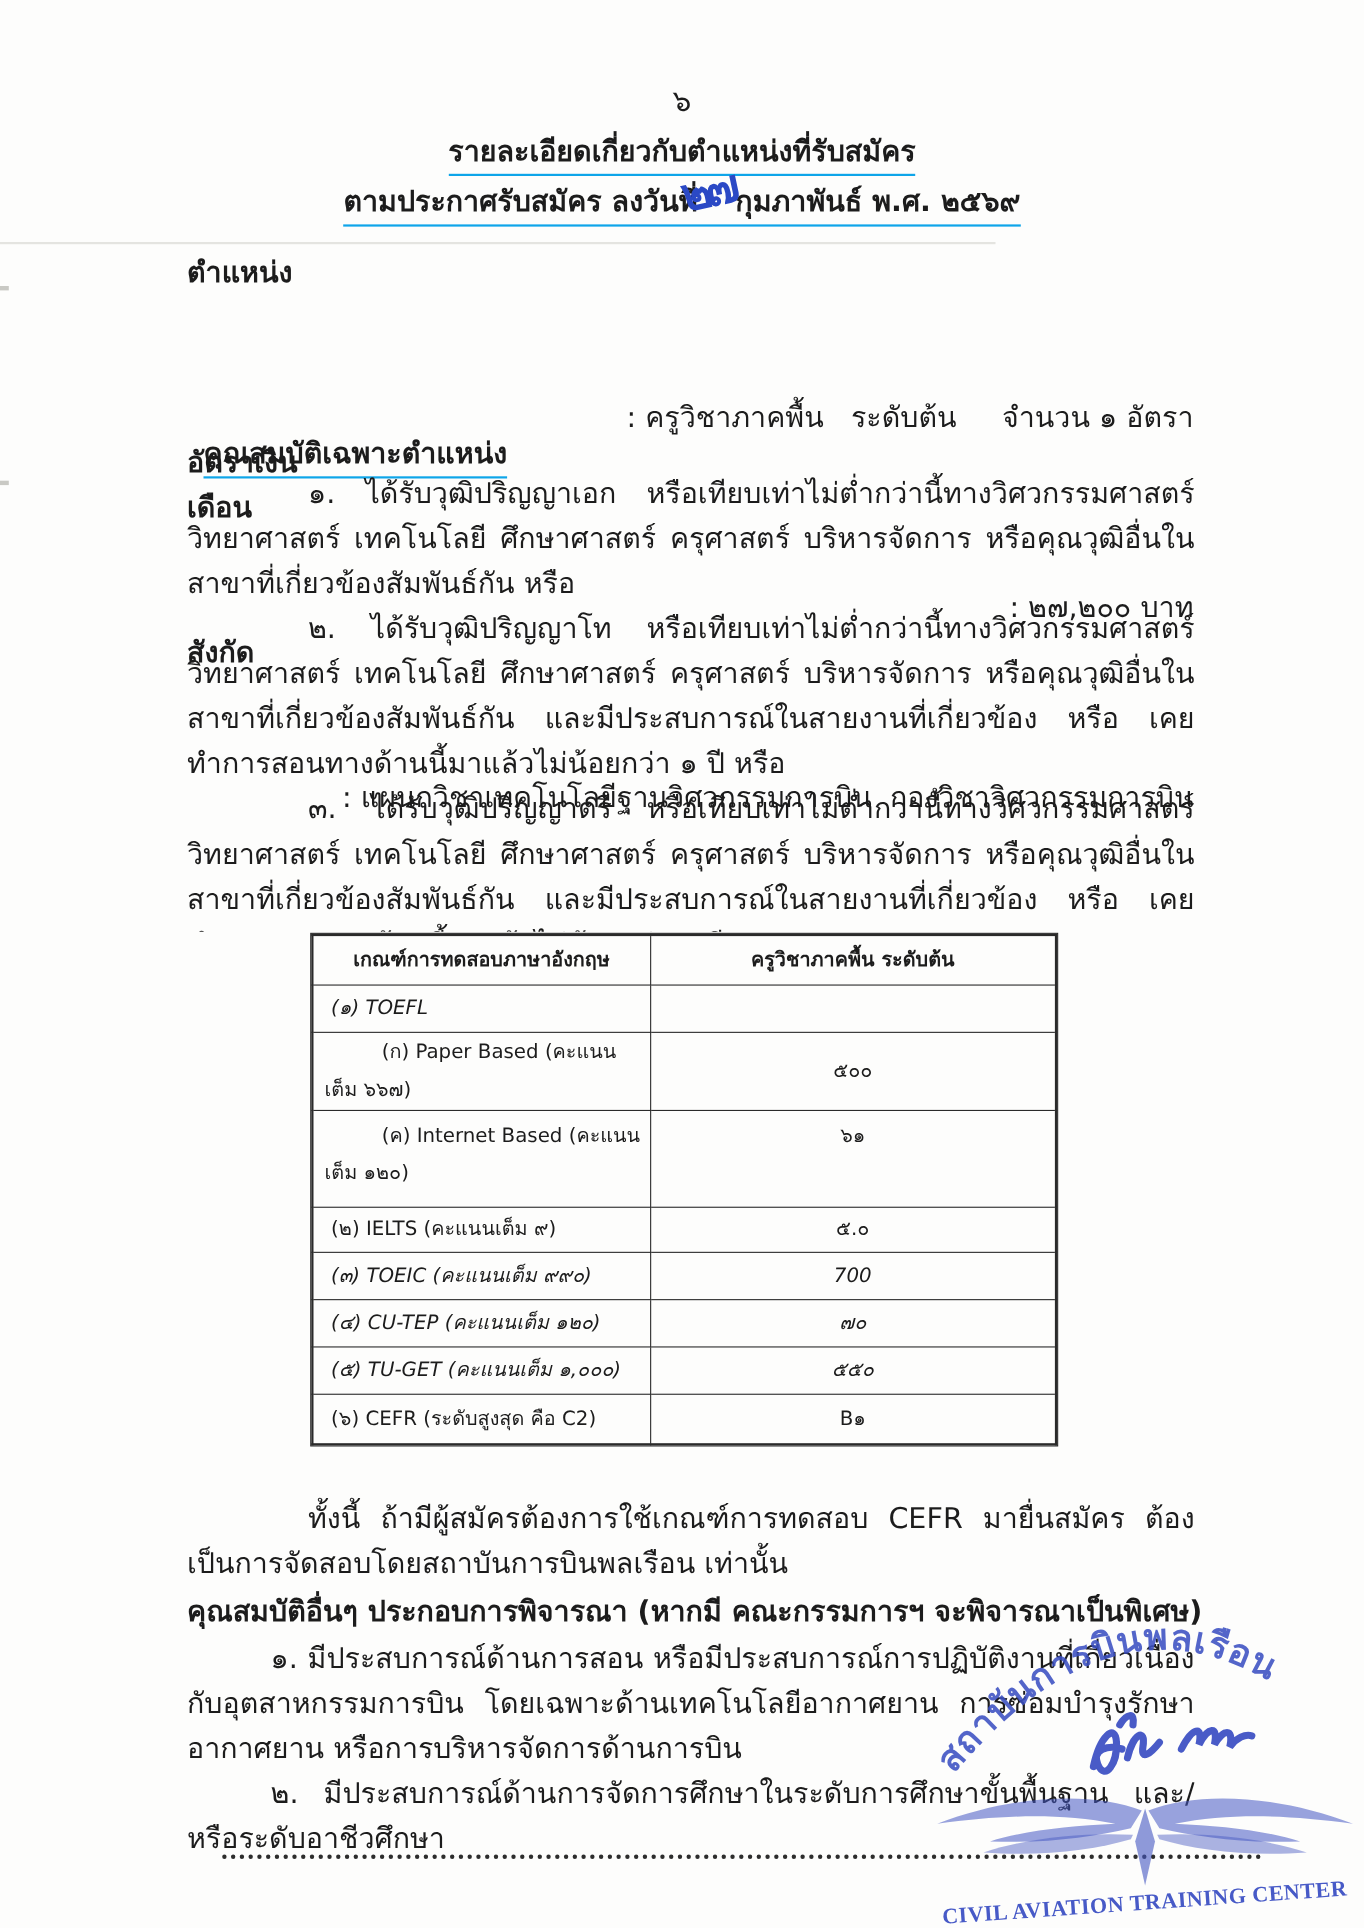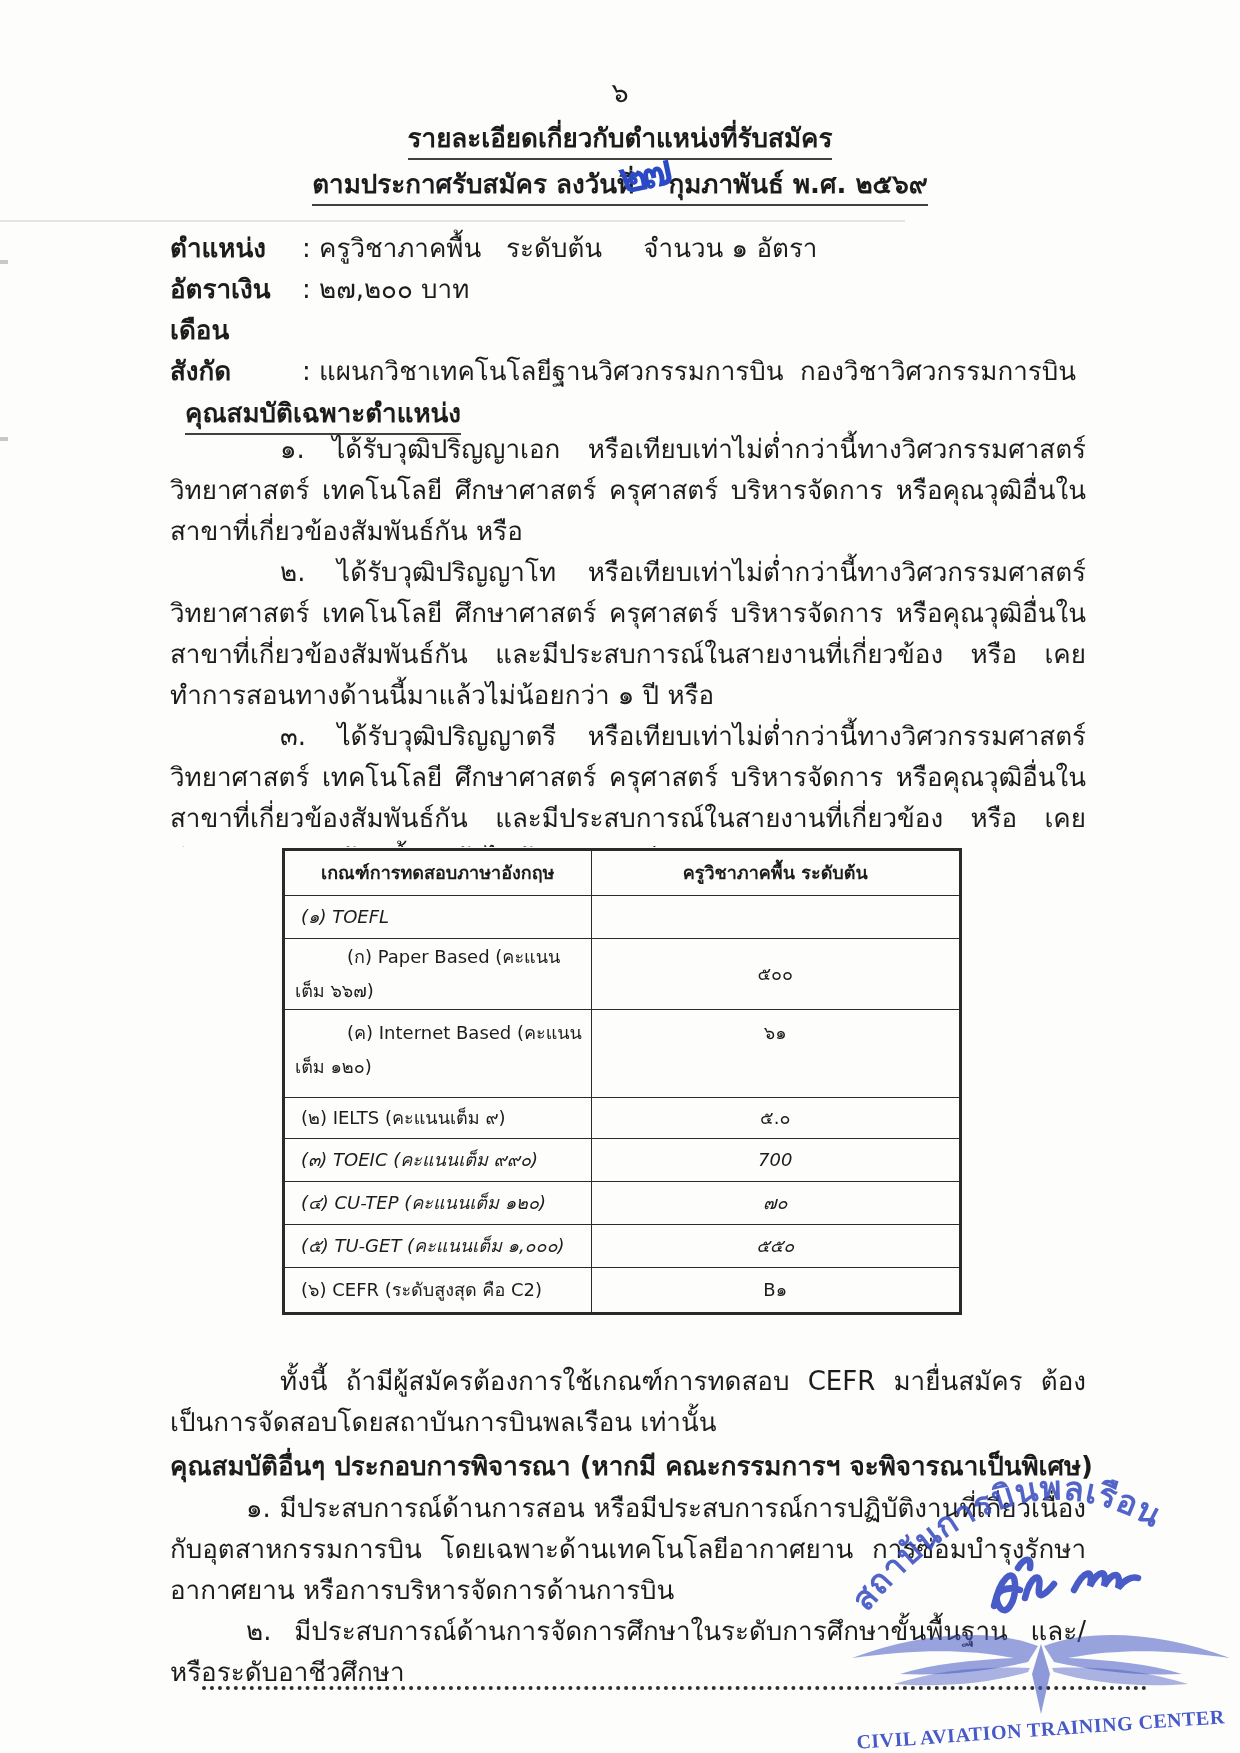--- a/index.html
+++ b/index.html
@@ -5,37 +5,37 @@
   html,body{margin:0;padding:0;background:#9a9a9a;}
   .page{
     position:relative; width:1240px; height:1753px; margin:0 auto;
     background:#fdfdfc; overflow:hidden; color:#1c1c1c;
     font-family:"DejaVu Sans","Liberation Sans",sans-serif;
     font-size:26px; line-height:41px;
   }
   .center{ text-align:center; }
   .abs{ position:absolute; }
   .b{ font-weight:bold; }
-  .ul{ border-bottom:2px solid #404040; padding-bottom:1px; display:inline-block; line-height:38px;}
+  .ul{ border-bottom:2px solid #0ea5e9; padding-bottom:1px; display:inline-block; line-height:38px;}
   .scanline{ position:absolute; left:0; top:220px; width:905px; height:2px; background:#e4e4e0; }
   .artifact{ position:absolute; left:0; width:8px; height:4px; background:#c9c9c4; }
 
   
   .pageno{ left:0; top:72px; width:1240px; font-size:27px; }
   .titleblock{ left:0; top:118px; width:1240px; }
   .titleblock .line{ display:block; margin-bottom:4px; }
   .handwrite{
     display:inline-block; color:#2b49c5; font-weight:bold; font-size:42px;
     transform:rotate(-12deg) translateY(-4px); margin:0 -8px 0 -14px;
     letter-spacing:-6px; line-height:0;
   }
 
   
   .details{ left:170px; top:228px; width:915px; }
-  .drow{ display:flex; }
+  .drow{ display:flex;flex-direction:column; }
   .dlabel{ width:132px; flex:0 0 132px; font-weight:bold; }
   .dvalue{ white-space:pre-wrap;text-align:right; }
   .dnote{ padding-left:132px; }
 
   .spec-heading{ left:170px; top:393px; width:915px;margin-left:15px; }
   .spec-paras{ left:170px; top:429px; width:916px; height:418px; overflow:hidden; }
   .spec-paras p{ margin:0; text-indent:110px; text-align:justify; }
 
   
   table.score{

